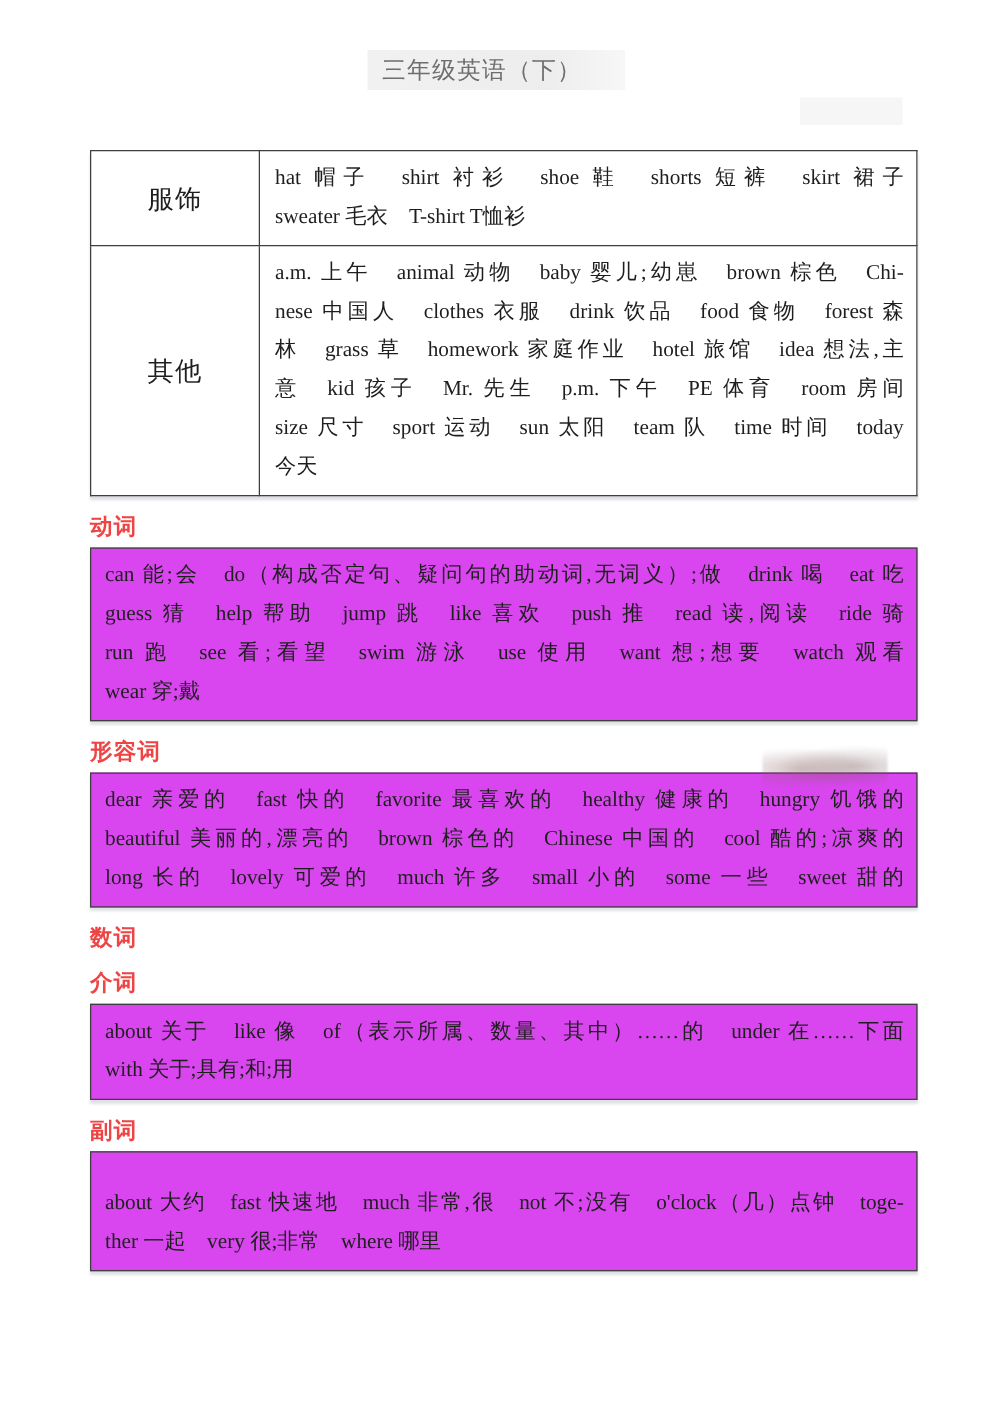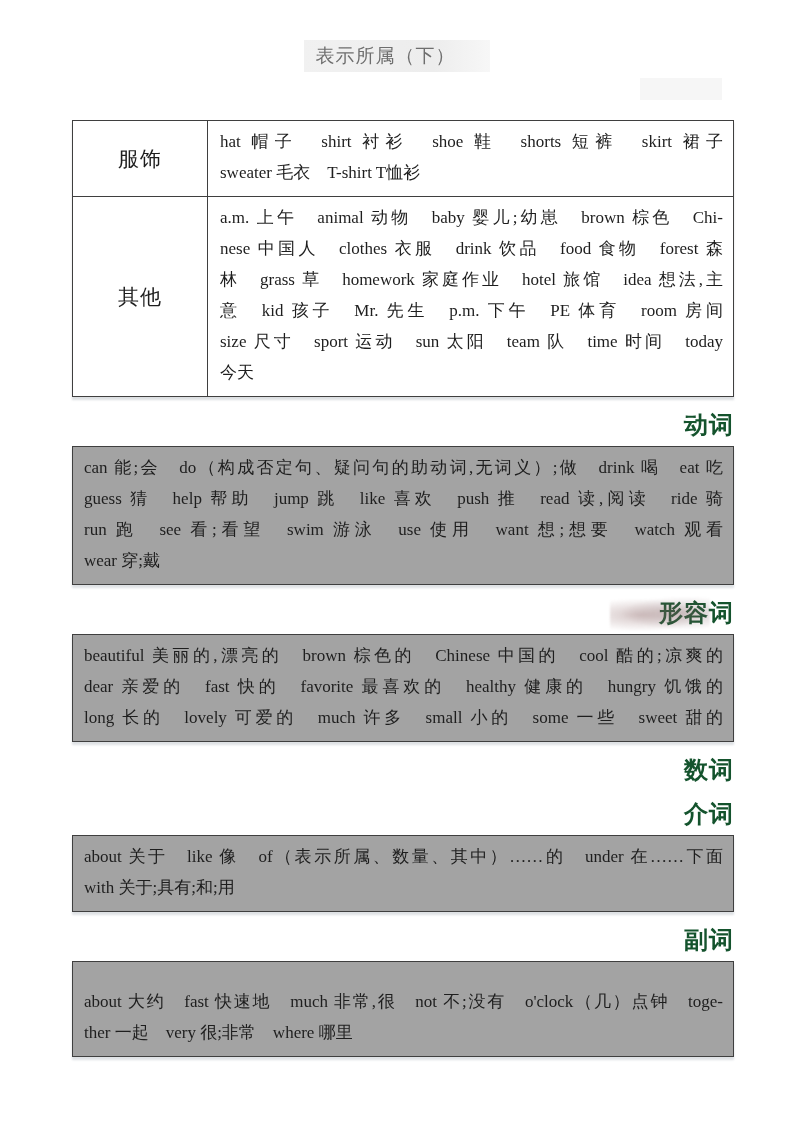--- a/index.html
+++ b/index.html
@@ -49,54 +49,54 @@
     font-size: 17px;
   }
   .line {
     line-height: 31px;
     text-align: justify;
     text-align-last: justify;
     white-space: nowrap;
   }
   .line.short { text-align-last: left; }
   .section-title {
-    text-align: right;
+    text-align: left;
     font-family: "Liberation Sans", "DejaVu Sans", sans-serif;
     font-weight: bold;
-    font-size: 24px;
-    color: #14532d;
+    font-size: 18px;
+    color: #ef4444;
     margin: 12px 0 5px 0;
     letter-spacing: 1px;
   }
   .vocab-box {
     border: 1.6px solid #3f3f3f;
     padding: 5px 10px 8px 11px;
     font-size: 17px;
     box-shadow: 0 3px 2px rgba(140,150,160,0.28);
-    background: #a3a3a3;
+    background: #d946ef;
   }
   .vocab-box.pad-top { padding-top: 24px; }
   .watermark {
     position: absolute;
     left: 610px; top: 597px;
     width: 100px; height: 36px;
     background:
       radial-gradient(ellipse at 30% 50%, rgba(140,100,100,0.38), rgba(140,100,100,0) 65%),
       radial-gradient(ellipse at 75% 45%, rgba(120,90,95,0.34), rgba(120,90,95,0) 60%);
     filter: blur(1px);
     pointer-events: none;
   }
 </style>
 </head>
 <body>
 
 <div class="scan-rect"></div>
 
 <div class="header-row">
-  <span class="header-band">表示所属（下）</span>
+  <span class="header-band">三年级英语（下）</span>
 </div>
 
 <div class="content">
 
   <table class="vocab-table">
     <tbody id="table-body">
         <tr>
           <td class="row-label">服饰</td>
           <td class="row-content">
             <div class="line">hat 帽子　shirt 衬衫　shoe 鞋　shorts 短裤　skirt 裙子</div>
@@ -120,22 +120,22 @@
   <div id="sections">
       <div class="section-title">动词</div>
       <div class="vocab-box">
         <div class="line">can 能;会　do（构成否定句、疑问句的助动词,无词义）;做　drink 喝　eat 吃</div>
         <div class="line">guess 猜　help 帮助　jump 跳　like 喜欢　push 推　read 读,阅读　ride 骑</div>
         <div class="line">run 跑　see 看;看望　swim 游泳　use 使用　want 想;想要　watch 观看</div>
         <div class="line short">wear 穿;戴</div>
       </div>
       <div class="section-title">形容词</div>
       <div class="vocab-box">
+        <div class="line">dear 亲爱的　fast 快的　favorite 最喜欢的　healthy 健康的　hungry 饥饿的</div>
         <div class="line">beautiful 美丽的,漂亮的　brown 棕色的　Chinese 中国的　cool 酷的;凉爽的</div>
-        <div class="line">dear 亲爱的　fast 快的　favorite 最喜欢的　healthy 健康的　hungry 饥饿的</div>
         <div class="line">long 长的　lovely 可爱的　much 许多　small 小的　some 一些　sweet 甜的</div>
       </div>
       <div class="section-title">数词</div>
       <div class="section-title">介词</div>
       <div class="vocab-box">
         <div class="line">about 关于　like 像　of（表示所属、数量、其中）……的　under 在……下面</div>
         <div class="line short">with 关于;具有;和;用</div>
       </div>
       <div class="section-title">副词</div>
       <div class="vocab-box pad-top">

